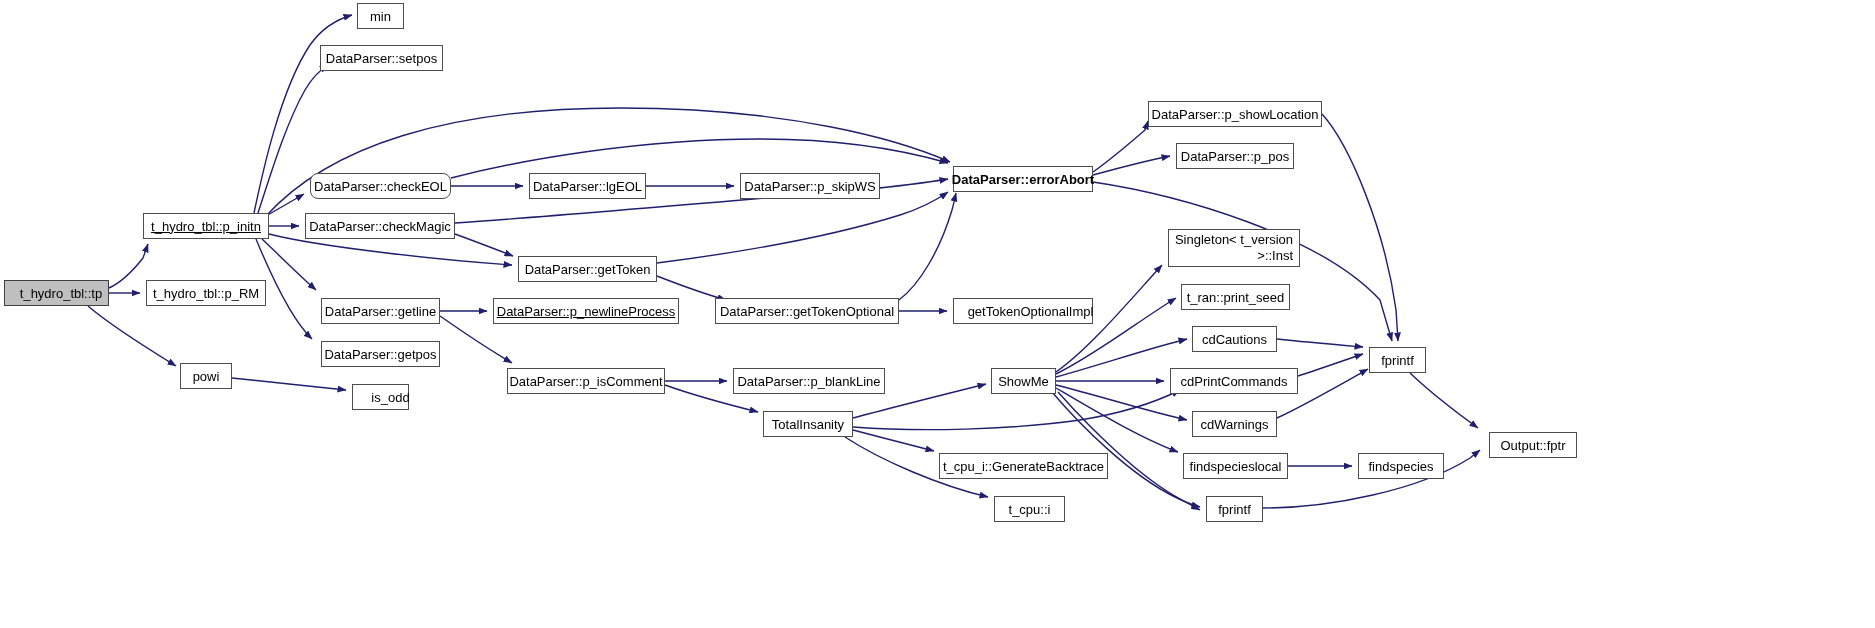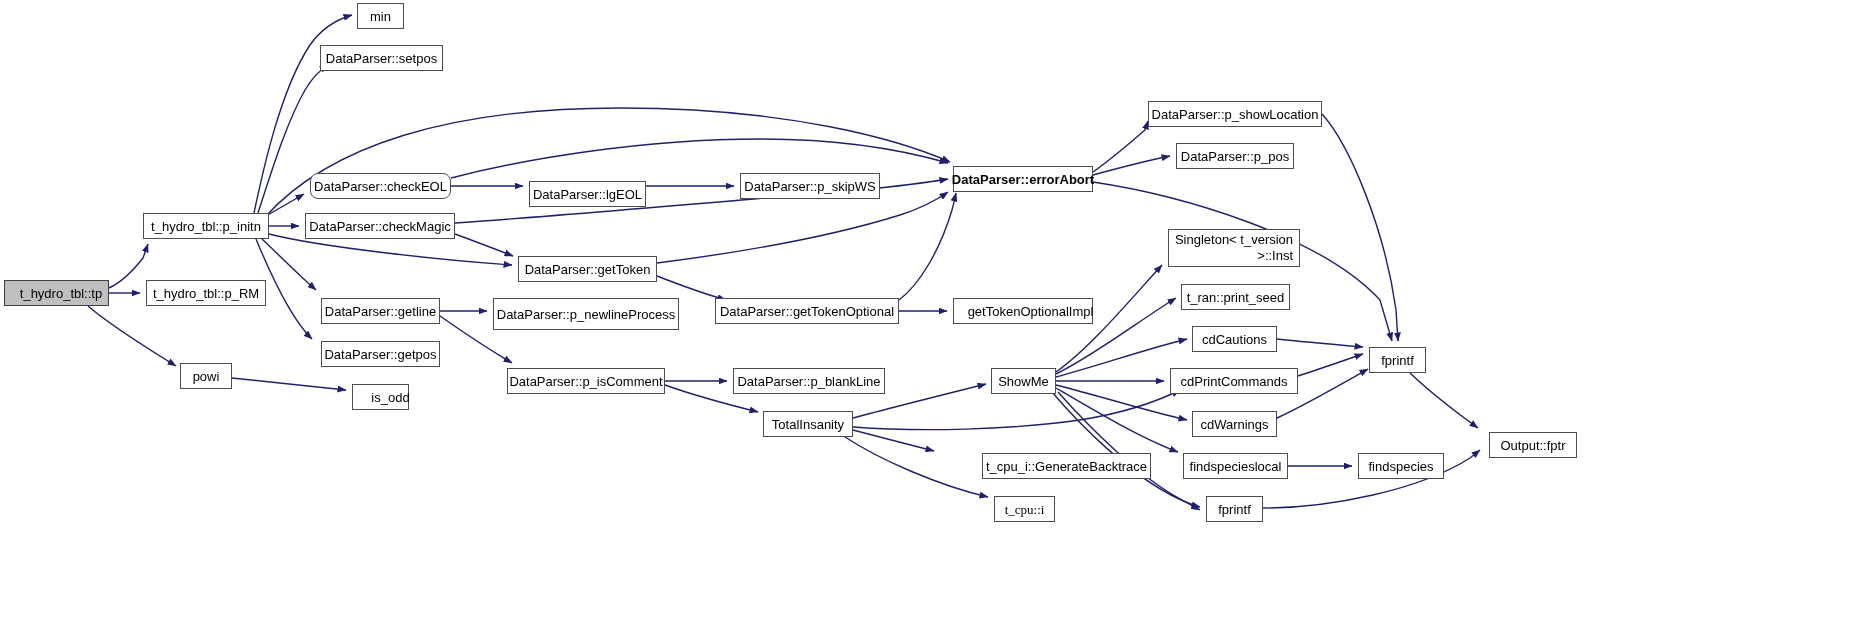--- a/index.html
+++ b/index.html
@@ -67,43 +67,43 @@
         <path d="M1277,339 C1305,342 1340,345 1363,347" marker-end="url(#arw)" stroke="#1f1f6e"></path>
         <path d="M1298,376 C1320,369 1345,360 1363,354" marker-end="url(#arw)" stroke="#1f1f6e"></path>
         <path d="M1277,418 C1305,405 1345,382 1368,369" marker-end="url(#arw)" stroke="#1f1f6e"></path>
         <path d="M1288,466 L1352,466" marker-end="url(#arw)" stroke="#1f1f6e"></path>
         <path d="M1410,373 C1430,392 1460,415 1478,428" marker-end="url(#arw)" stroke="#1f1f6e"></path>
         <path d="M1263,508 C1330,508 1420,490 1470,458 L1480,450" marker-end="url(#arw)" stroke="#1f1f6e"></path>
       </g>
   </svg>
   <div id="node-layer">
       <div class="nodeBox hl" style="left: 4px; top: 280px; width: 105px; height: 26px;">t_hydro_tbl::tp</div>
-      <div class="nodeBox" style="left: 143px; top: 213px; width: 126px; height: 26px;">t_hydro_tbl::p_initn</div>
+      <div class="nodeBox" style="left: 143px; top: 213px; width: 126px; height: 26px; text-decoration: underline;">t_hydro_tbl::p_initn</div>
       <div class="nodeBox" style="left: 146px; top: 280px; width: 120px; height: 26px;">t_hydro_tbl::p_RM</div>
       <div class="nodeBox" style="left: 180px; top: 363px; width: 52px; height: 26px;">powi</div>
       <div class="nodeBox" style="left: 352px; top: 384px; width: 57px; height: 26px; padding-left: 20px;">is_odd</div>
       <div class="nodeBox" style="left: 357px; top: 3px; width: 47px; height: 26px;">min</div>
       <div class="nodeBox" style="left: 320px; top: 45px; width: 123px; height: 26px;">DataParser::setpos</div>
       <div class="nodeBox" style="left: 310px; top: 173px; width: 141px; height: 26px; border-radius: 8px;">DataParser::checkEOL</div>
       <div class="nodeBox" style="left: 305px; top: 213px; width: 150px; height: 26px;">DataParser::checkMagic</div>
       <div class="nodeBox" style="left: 321px; top: 298px; width: 119px; height: 26px;">DataParser::getline</div>
       <div class="nodeBox" style="left: 321px; top: 341px; width: 119px; height: 26px;">DataParser::getpos</div>
-      <div class="nodeBox" style="left: 529px; top: 173px; width: 117px; height: 26px; margin-top: 8px;">DataParser::lgEOL</div>
+      <div class="nodeBox" style="left: 529px; top: 173px; width: 117px; height: 26px;">DataParser::lgEOL</div>
       <div class="nodeBox" style="left: 518px; top: 256px; width: 139px; height: 26px;">DataParser::getToken</div>
-      <div class="nodeBox" style="left: 493px; top: 298px; width: 186px; height: 32px;">DataParser::p_newlineProcess</div>
+      <div class="nodeBox" style="left: 493px; top: 298px; width: 186px; height: 26px; text-decoration: underline;">DataParser::p_newlineProcess</div>
       <div class="nodeBox" style="left: 507px; top: 368px; width: 158px; height: 26px;">DataParser::p_isComment</div>
       <div class="nodeBox" style="left: 740px; top: 173px; width: 140px; height: 26px;">DataParser::p_skipWS</div>
       <div class="nodeBox" style="left: 715px; top: 298px; width: 184px; height: 26px;">DataParser::getTokenOptional</div>
       <div class="nodeBox" style="left: 733px; top: 368px; width: 152px; height: 26px;">DataParser::p_blankLine</div>
       <div class="nodeBox" style="left: 763px; top: 411px; width: 90px; height: 26px;">TotalInsanity</div>
       <div class="nodeBox" style="left: 953px; top: 166px; width: 140px; height: 26px; font-weight: bold;">DataParser::errorAbort</div>
       <div class="nodeBox" style="left: 953px; top: 298px; width: 140px; height: 26px; padding-left: 15px;">getTokenOptionalImpl</div>
       <div class="nodeBox" style="left: 991px; top: 368px; width: 65px; height: 26px;">ShowMe</div>
-      <div class="nodeBox" style="left: 982px; top: 453px; width: 169px; height: 26px;">t_cpu_i::GenerateBacktrace</div>
-      <div class="nodeBox" style="left: 994px; top: 496px; width: 61px; height: 26px; font-family: Liberation Serif, serif;">t_cpu::i</div>
+      <div class="nodeBox" style="left: 939px; top: 453px; width: 169px; height: 26px;">t_cpu_i::GenerateBacktrace</div>
+      <div class="nodeBox" style="left: 994px; top: 496px; width: 71px; height: 26px;">t_cpu::i</div>
       <div class="nodeBox" style="left: 1148px; top: 101px; width: 174px; height: 26px;">DataParser::p_showLocation</div>
       <div class="nodeBox" style="left: 1176px; top: 143px; width: 118px; height: 26px;">DataParser::p_pos</div>
       <div class="nodeBox" style="left: 1168px; top: 229px; width: 132px; height: 38px; line-height: 16px; text-align: right;">Singleton&lt; t_version
 &gt;::Inst</div>
       <div class="nodeBox" style="left: 1181px; top: 284px; width: 109px; height: 26px;">t_ran::print_seed</div>
       <div class="nodeBox" style="left: 1192px; top: 326px; width: 85px; height: 26px;">cdCautions</div>
       <div class="nodeBox" style="left: 1170px; top: 368px; width: 128px; height: 26px;">cdPrintCommands</div>
       <div class="nodeBox" style="left: 1192px; top: 411px; width: 85px; height: 26px;">cdWarnings</div>
       <div class="nodeBox" style="left: 1183px; top: 453px; width: 105px; height: 26px;">findspecieslocal</div>
       <div class="nodeBox" style="left: 1206px; top: 496px; width: 57px; height: 26px;">fprintf</div>

